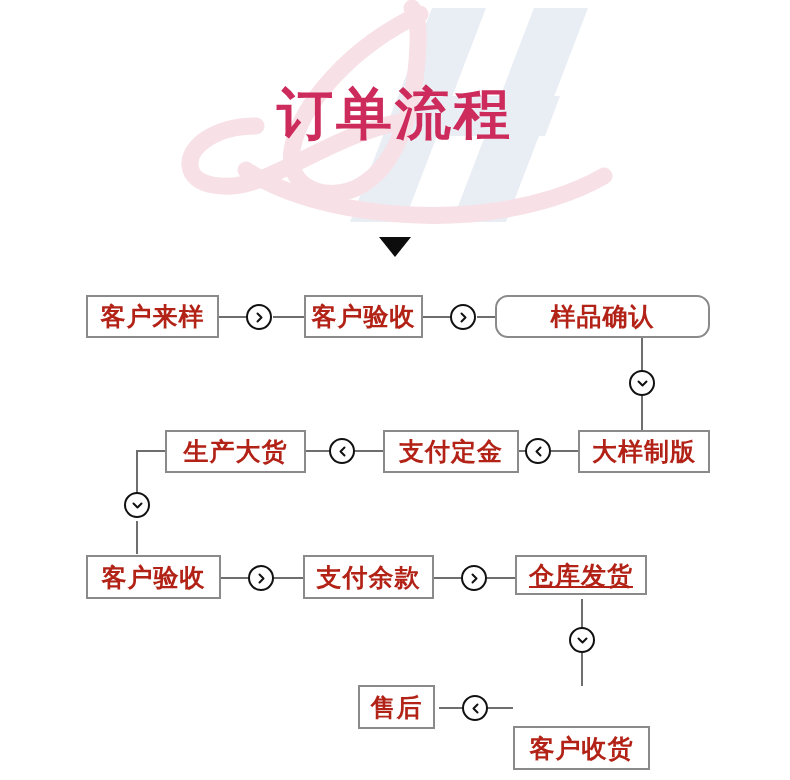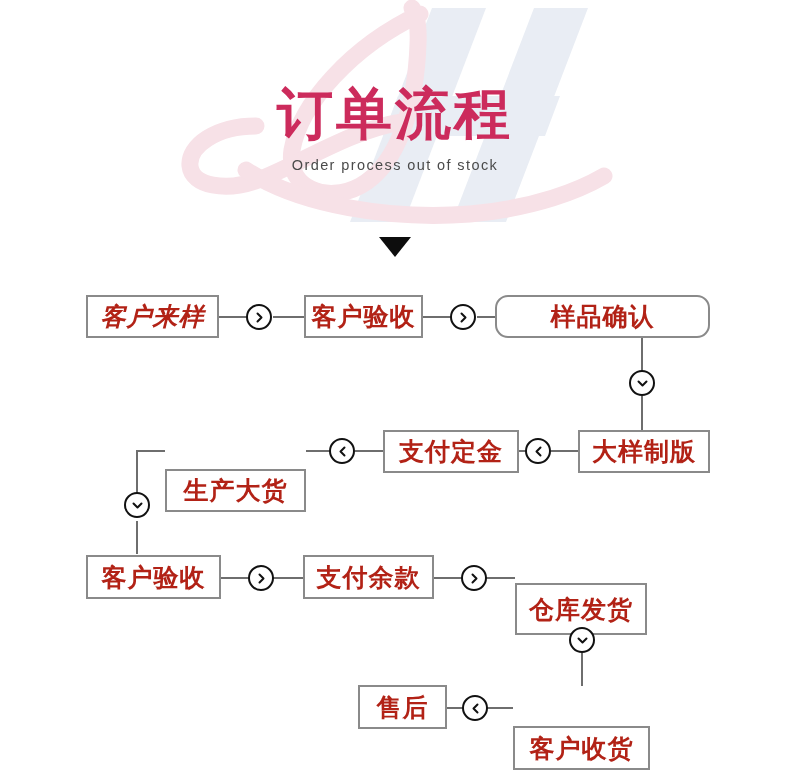--- a/index.html
+++ b/index.html
@@ -127,21 +127,20 @@
       <path d="M420 14 C 352 46, 300 104, 292 150 C 286 188, 326 204, 360 186
                C 400 164, 416 102, 418 44 C 419 22, 415 12, 412 8"></path>
       <path d="M256 126 C 216 126, 188 146, 190 166 C 192 186, 226 192, 258 180
                C 300 164, 350 130, 402 122"></path>
       <path d="M246 170 C 300 206, 392 220, 470 214 C 536 208, 580 190, 604 176"></path>
     </g>
   </svg>
 
   <div class="title-block">
     <h1 class="main-title">订单流程</h1>
-    <p class="sub-title">Order process out of stock</p>
   </div>
 </div>
 
 <div class="down-triangle"></div>
 
 <div class="flow">
 
   <div class="line h" style="left:219px; top:316px; width:40px;"></div>
   <div class="line h" style="left:273px; top:316px; width:31px;"></div>
   <div class="line h" style="left:423px; top:316px; width:40px;"></div>
@@ -163,61 +162,61 @@
   <div class="line h" style="left:271px; top:577px; width:32px;"></div>
   <div class="line h" style="left:434px; top:577px; width:28px;"></div>
   <div class="line h" style="left:484px; top:577px; width:31px;"></div>
 
   <div class="line v" style="left:581px; top:599px; height:29px;"></div>
   <div class="line v" style="left:581px; top:653px; height:33px;"></div>
 
   <div class="line h" style="left:439px; top:707px; width:24px;"></div>
   <div class="line h" style="left:487px; top:707px; width:26px;"></div>
 
-  <div class="node" style="left:86px;  top:295px; width:133px; height:43px;font-style:italic;">
+  <div class="node" style="left:86px;  top:295px; width:133px; height:43px;">
     <span>客户来样</span>
   </div>
 
   <div class="node" style="left:304px; top:295px; width:119px; height:43px;">
     <span>客户验收</span>
   </div>
 
   <div class="node" style="left:495px; top:295px; width:215px; height:43px;border-radius:13px;">
     <span>样品确认</span>
   </div>
 
   <div class="node" style="left:578px; top:430px; width:132px; height:43px;">
     <span>大样制版</span>
   </div>
 
   <div class="node" style="left:383px; top:430px; width:136px; height:43px;">
     <span>支付定金</span>
   </div>
 
-  <div class="node" style="left:165px; top:430px; width:141px; height:43px;margin-top:39px;">
+  <div class="node" style="left:165px; top:430px; width:141px; height:43px;">
     <span>生产大货</span>
   </div>
 
   <div class="node" style="left:303px; top:555px; width:131px; height:44px;">
     <span>支付余款</span>
   </div>
 
   <div class="node" style="left:86px;  top:555px; width:135px; height:44px;">
     <span>客户验收</span>
   </div>
 
-  <div class="node" style="left:515px; top:583px; width:132px; height:52px;">
+  <div class="node" style="left:515px; top:555px; width:132px; height:40px;text-decoration:underline;">
     <span>仓库发货</span>
   </div>
 
   <div class="node" style="left:513px; top:685px; width:137px; height:44px;margin-top:41px;">
     <span>客户收货</span>
   </div>
 
-  <div class="node" style="left:358px; top:685px; width:89px; height:44px;">
+  <div class="node" style="left:358px; top:685px; width:77px; height:44px;">
     <span>售后</span>
   </div>
 
   <div class="conn" style="left:246px; top:304px;">
     <svg width="13" height="13" viewBox="0 0 13 13">
       <polyline points="4.5,2.5 8.5,6.5 4.5,10.5" fill="none" stroke="#111" stroke-width="2" stroke-linecap="round" stroke-linejoin="round"></polyline>
     </svg>
   </div>
 
   <div class="conn" style="left:450px; top:304px;">

